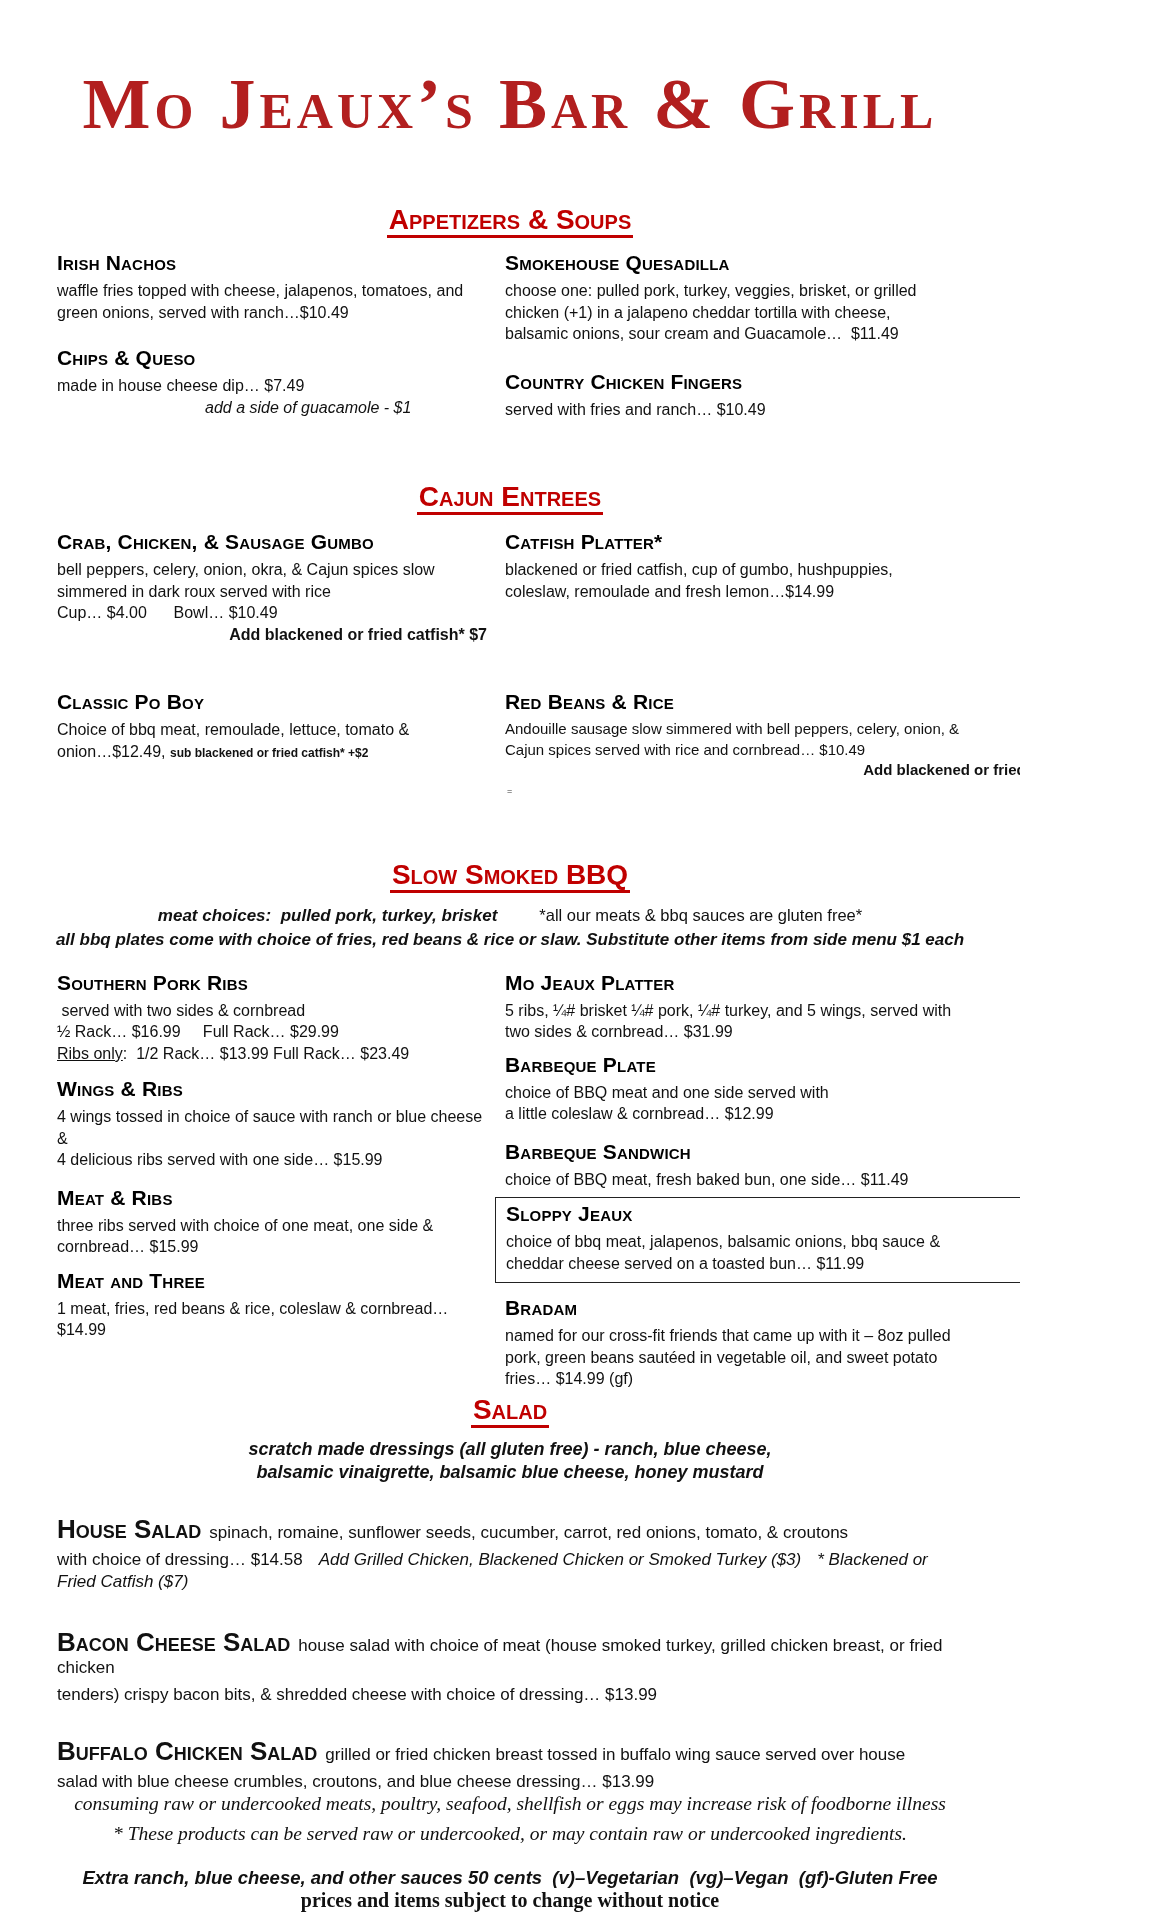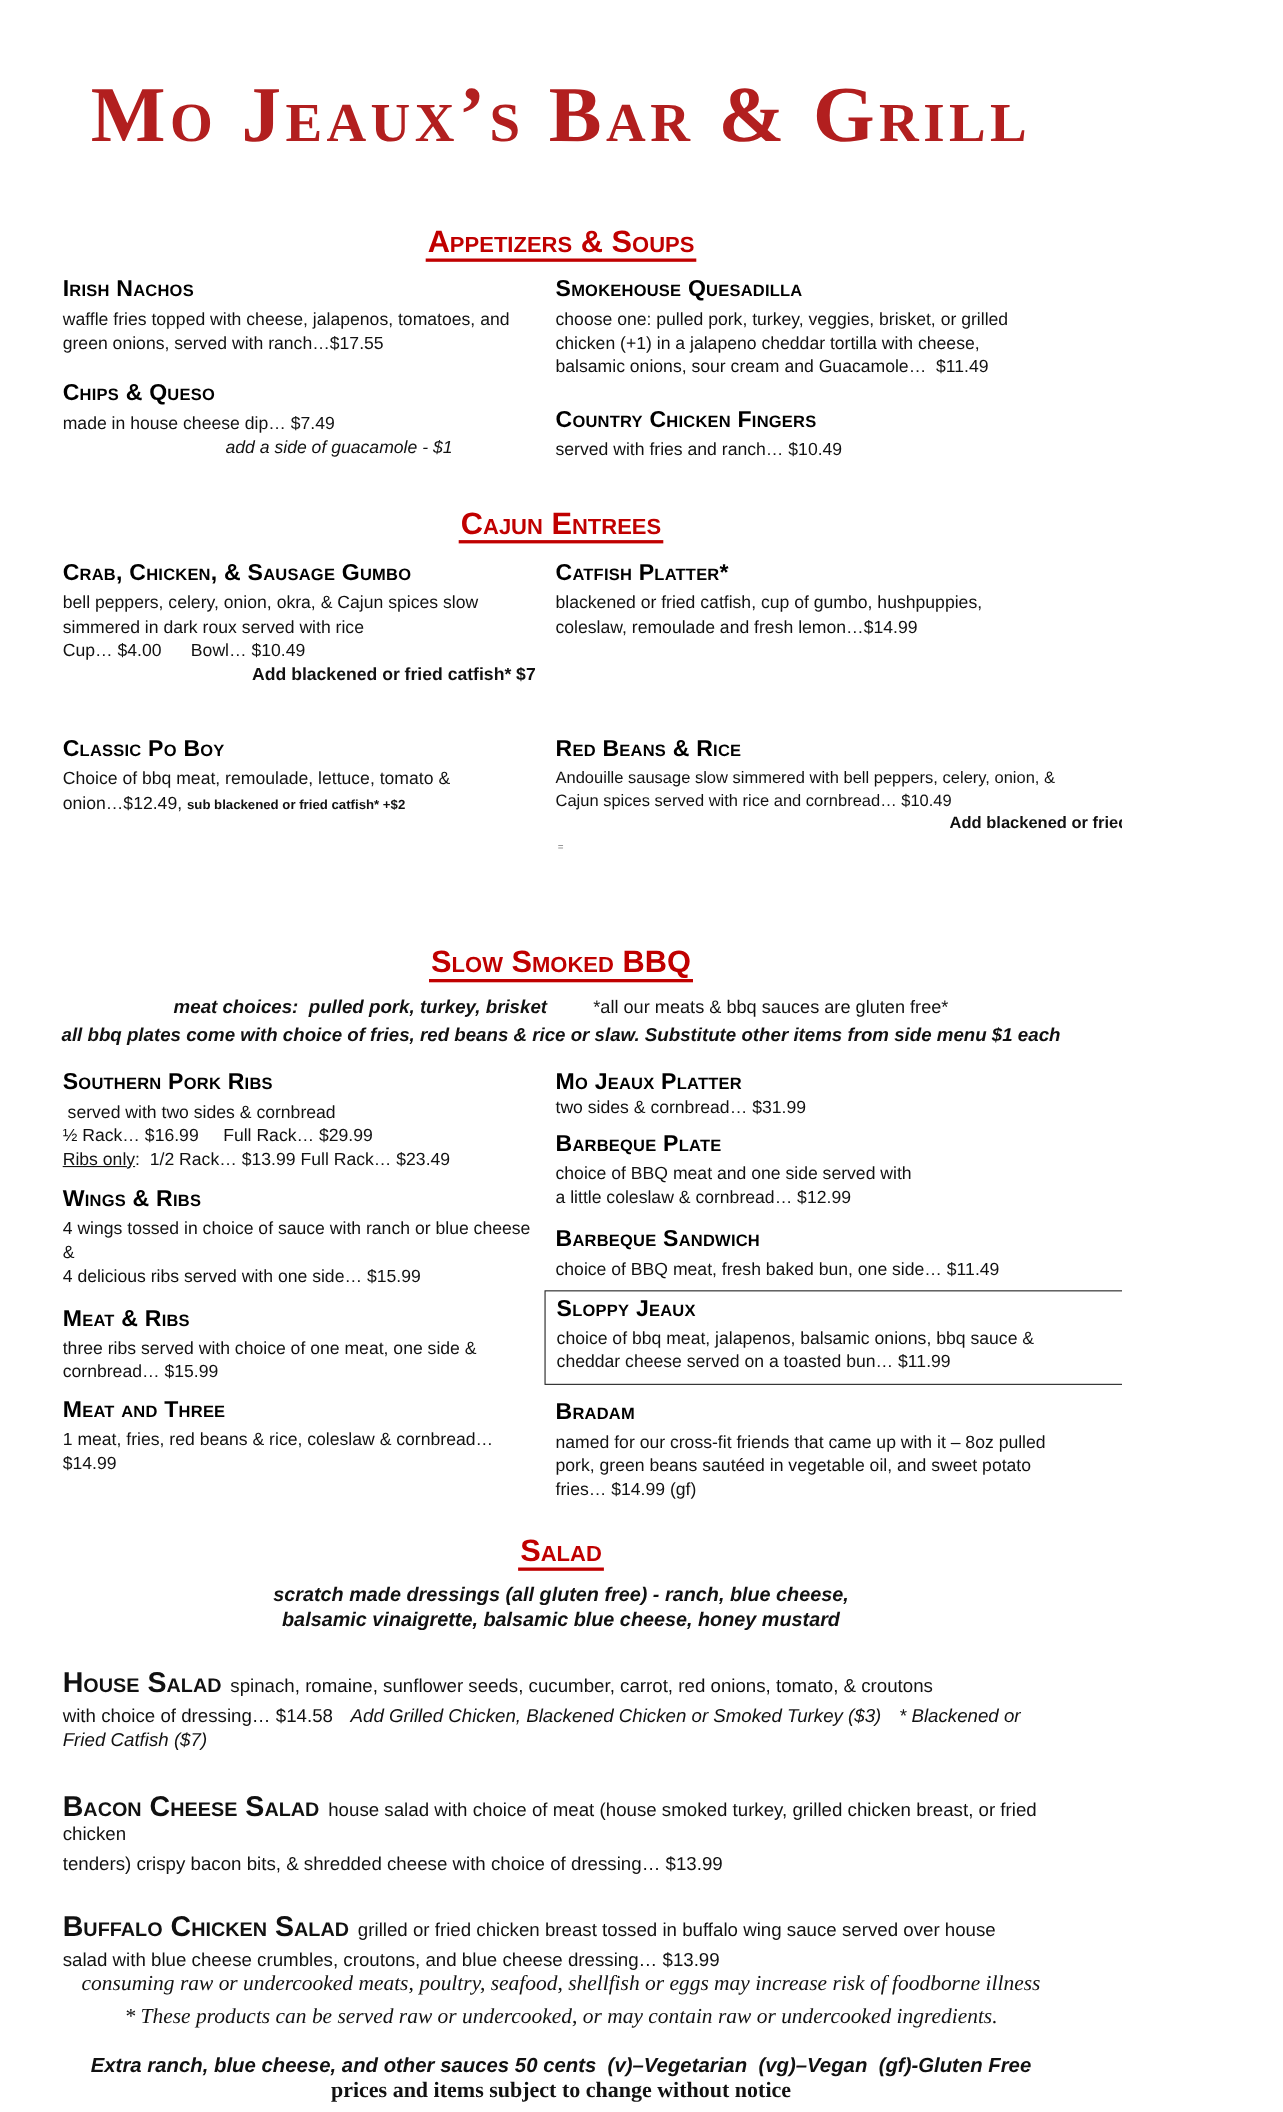--- a/index.html
+++ b/index.html
@@ -53,21 +53,21 @@
 
   <div class="title">Mo Jeaux’s Bar &amp; Grill</div>
 
   <div class="section" style="top:205px;">
     <div class="sec-head"><span>Appetizers &amp; Soups</span></div>
     <div class="cols" style="margin-top:12px;">
       <div class="colL">
         <div>
           <div class="name">Irish Nachos</div>
           <div class="d mt4">waffle fries topped with cheese, jalapenos, tomatoes, and</div>
-          <div class="d">green onions, served with ranch…$17.55</div>
+          <div class="d">green onions, served with ranch…$10.49</div>
         </div>
         <div style="margin-top:22px;">
           <div class="name">Chips &amp; Queso</div>
           <div class="d mt4">made in house cheese dip… $7.49</div>
           <div class="d it addon-queso">add a side of guacamole - $1</div>
         </div>
       </div>
       <div class="colR">
         <div>
           <div class="name">Smokehouse Quesadilla</div>
@@ -76,21 +76,21 @@
           <div class="d">balsamic onions, sour cream and Guacamole…  $11.49</div>
         </div>
         <div style="margin-top:24px;">
           <div class="name">Country Chicken Fingers</div>
           <div class="d mt4">served with fries and ranch… $10.49</div>
         </div>
       </div>
     </div>
   </div>
 
-  <div class="section" style="top:461px;">
+  <div class="section" style="top:482px;">
     <div class="sec-head"><span>Cajun Entrees</span></div>
     <div class="cols" style="margin-top:14px;">
       <div class="colL">
         <div>
           <div class="name">Crab, Chicken, &amp; Sausage Gumbo</div>
           <div class="d mt4">bell peppers, celery, onion, okra, &amp; Cajun spices slow</div>
           <div class="d">simmered in dark roux served with rice</div>
           <div class="d">Cup… $4.00      Bowl… $10.49</div>
           <div class="d b addon-gumbo">Add blackened or fried catfish* $7</div>
         </div>
@@ -146,20 +146,21 @@
           <div class="d">cornbread… $15.99</div>
         </div>
         <div style="margin-top:10px;">
           <div class="name">Meat and Three</div>
           <div class="d mt4">1 meat, fries, red beans &amp; rice, coleslaw &amp; cornbread… $14.99</div>
         </div>
       </div>
       <div class="colR">
         <div>
           <div class="name">Mo Jeaux Platter</div>
+          <div class="d mt4">5 ribs, ¼# brisket ¼# pork, ¼# turkey, and 5 wings, served with</div>
           <div class="d">two sides &amp; cornbread… $31.99</div>
         </div>
         <div style="margin-top:9px;">
           <div class="name">Barbeque Plate</div>
           <div class="d mt4">choice of BBQ meat and one side served with</div>
           <div class="d">a little coleslaw &amp; cornbread… $12.99</div>
         </div>
         <div style="margin-top:14px;">
           <div class="name">Barbeque Sandwich</div>
           <div class="d mt4">choice of BBQ meat, fresh baked bun, one side… $11.49</div>

